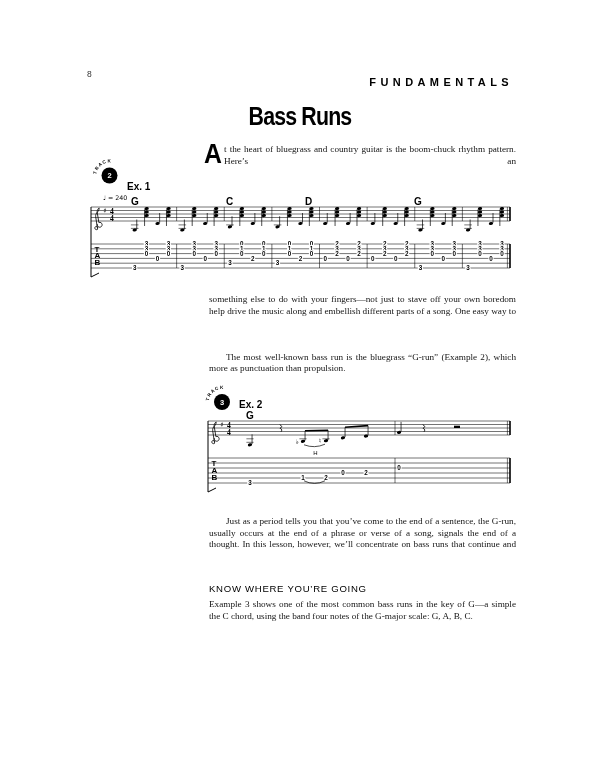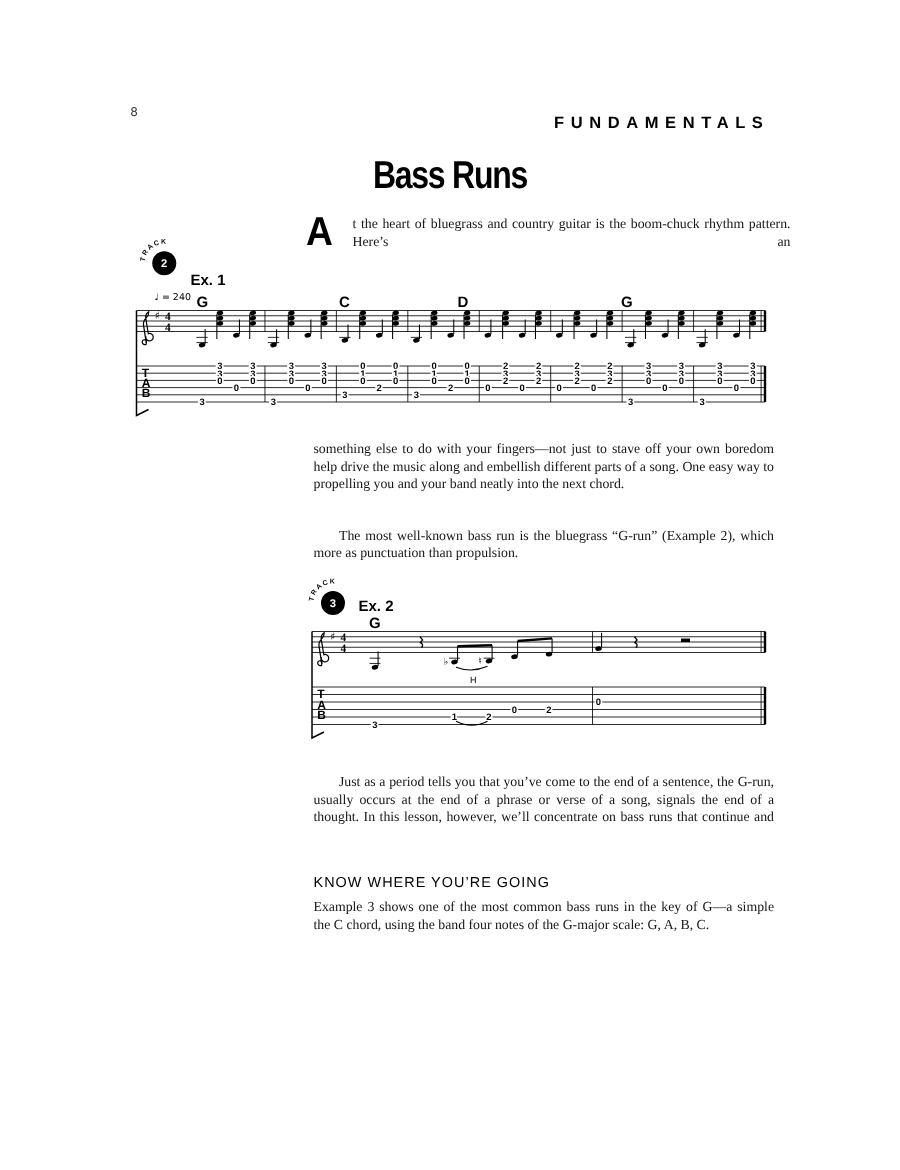--- a/index.html
+++ b/index.html
@@ -5,21 +5,21 @@
   html,body{margin:0;padding:0;background:#e8e8e8;}
   #page{position:relative;width:600px;height:780px;background:#ffffff;overflow:hidden;
         font-family:"Liberation Serif",serif;color:#111;}
   .abs{position:absolute;}
   #page-num{left:87px;top:69px;font:8.5px "Liberation Sans",sans-serif;color:#333;}
   #section-head{right:87px;top:76px;font:700 11px "Liberation Sans",sans-serif;
                 letter-spacing:4.4px;color:#000;}
   #title{left:0;right:0;top:103px;text-align:center;
          font:700 26px/26px "Liberation Sans",sans-serif;letter-spacing:-1px;color:#000;
          transform:scaleX(.82);}
-  .bodyline{font:9.2px/11.5px "Liberation Serif",serif;color:#151515;margin-left:11px;}
+  .bodyline{font:9.2px/11.5px "Liberation Serif",serif;color:#151515;}
   .para{position:absolute;left:209px;width:307px;}
   .para .ln{text-align:justify;text-align-last:justify;-moz-text-align-last:justify;
             font:9.2px/11.5px "Liberation Serif",serif;color:#151515;height:11.5px;overflow:hidden;}
   .para .ln.last{text-align-last:left;}
   .para .ln.ind{text-indent:17px;}
   #intro-l1{left:224px;top:144.2px;width:292px;text-align:justify;text-align-last:justify;}
   #intro-l2{left:229px;top:155.7px;width:292px;}
   #dropcap{left:204px;top:143px;font:700 27px/23px "Liberation Sans",sans-serif;color:#000;
            transform:scaleX(.92);transform-origin:left top;}
   #know-heading{left:209px;top:583px;font:400 9.6px "Liberation Sans",sans-serif;
@@ -34,21 +34,20 @@
   <div id="page-num" class="abs">8</div>
   <div id="section-head" class="abs">FUNDAMENTALS</div>
   <div id="title" class="abs">Bass Runs</div>
 
   <div id="dropcap" class="abs">A</div>
   <div id="intro-l1" class="abs bodyline">t the heart of bluegrass and country guitar is the boom-chuck rhythm pattern. Here’s an</div>
 
   <div id="p1" class="para" style="top:294px">
       <div class="ln">something else to do with your fingers—not just to stave off your own boredom but to</div>
       <div class="ln">help drive the music along and embellish different parts of a song. One easy way to do</div>
-      <div class="ln last">propelling you and your band neatly into the next chord.</div>
     </div>
   <div id="p2" class="para" style="top:351.5px">
       <div class="ln ind">The most well-known bass run is the bluegrass “G-run” (Example 2), which serves</div>
       <div class="ln last">more as punctuation than propulsion.</div>
     </div>
   <div id="p3" class="para" style="top:516px">
       <div class="ln ind">Just as a period tells you that you’ve come to the end of a sentence, the G-run, which</div>
       <div class="ln">usually occurs at the end of a phrase or verse of a song, signals the end of a musical</div>
       <div class="ln">thought. In this lesson, however, we’ll concentrate on bass runs that continue and expand</div>
     </div>

